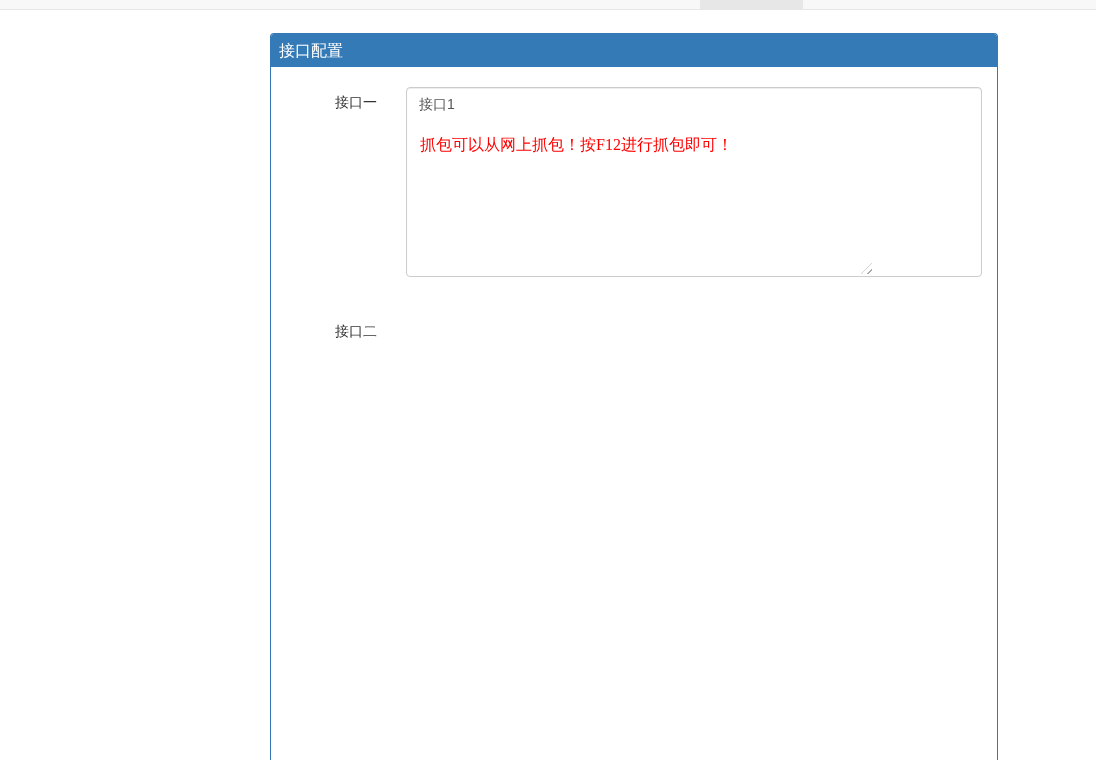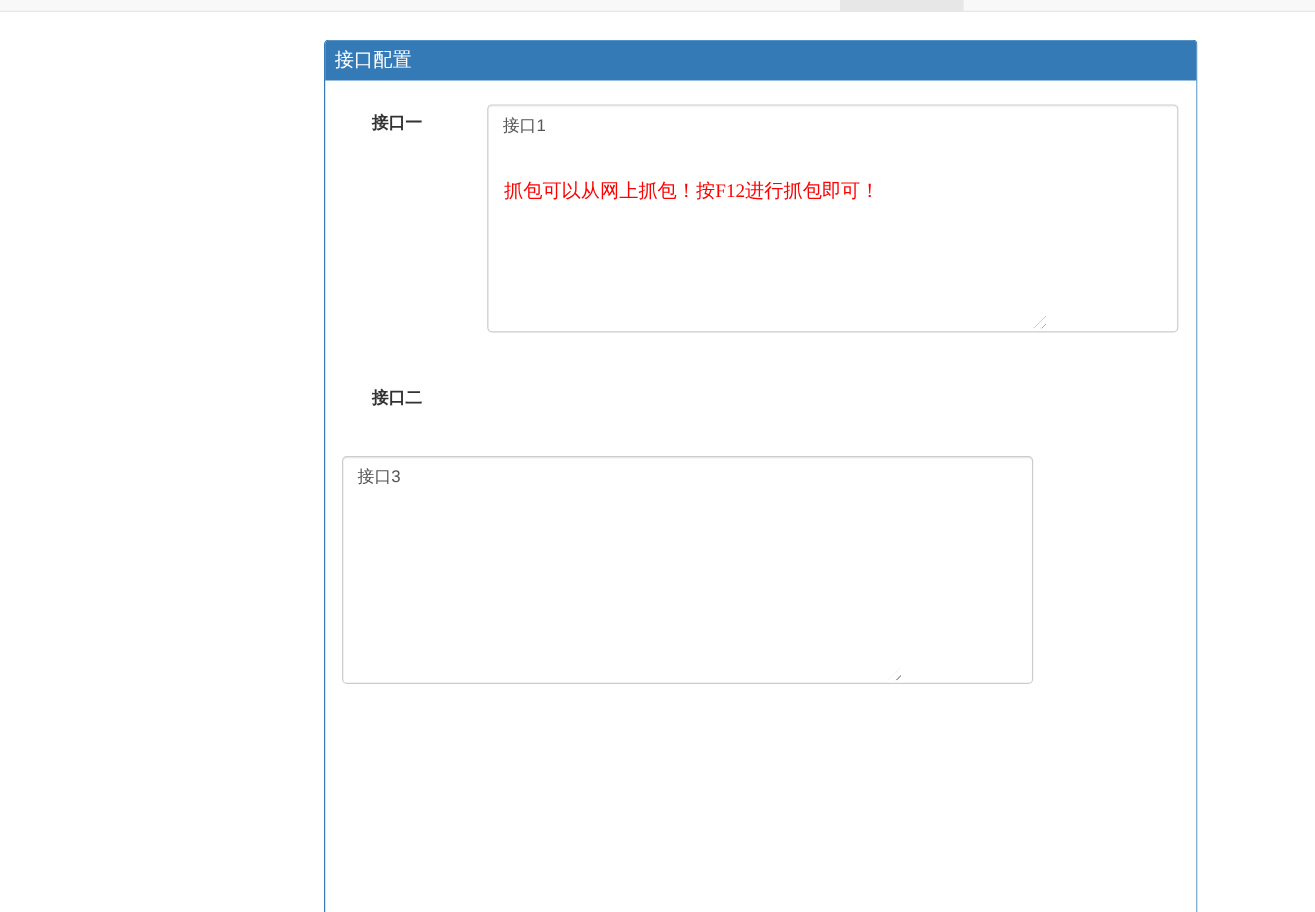--- a/index.html
+++ b/index.html
@@ -41,22 +41,22 @@
     font-size: 16px;
     border-radius: 3px 3px 0 0;
   }
   .panel-body { padding: 20px 14px 0 14px; }
 
   
   .form-row { display: flex; margin-bottom: 39px; }
   .form-label {
     width: 121px;
     padding: 7px 29px 0 0;
-    text-align: center;
-    font-weight: bold;
+    text-align: right;
+    font-weight: normal;
     font-size: 14px;
     color: #333333;
     white-space: nowrap;
   }
   .ta-wrap { position: relative; width: 468px; }
   textarea.cfg-textarea {
     display: block;
     width: 576px; height: 190px;
     border: 1px solid #cccccc;
     border-radius: 4px;
@@ -77,21 +77,21 @@
     background: repeating-linear-gradient(
       135deg,
       transparent 0px, transparent 2px,
       #aaaaaa 2px, #aaaaaa 3px,
       transparent 3px, transparent 5px
     );
     clip-path: polygon(100% 0, 100% 100%, 0 100%);
     cursor: nwse-resize;
   }
   .hint-overlay {
-    position: absolute; left: 14px; top: 62px;
+    position: absolute; left: 14px; top: 48px;
     color: #ff0000;
     font-size: 16px;
     font-family: "Liberation Serif", "DejaVu Serif", serif;
     white-space: nowrap;
     pointer-events: none;
   }
 </style>
 </head>
 <body>
 
@@ -112,20 +112,16 @@
         <span class="hint-overlay">抓包可以从网上抓包！按F12进行抓包即可！</span>
         <div class="resize-grip"></div>
       </div>
     </div>
 
     <div class="form-row">
       <label class="form-label">接口二</label>
     </div>
 
     <div class="form-row">
-      <div class="ta-wrap">
-        <textarea class="cfg-textarea" spellcheck="false" style="">接口3</textarea>
-        <div class="resize-grip"></div>
-      </div>
     </div>
 
   </div>
 </div>
 
 </body></html>

